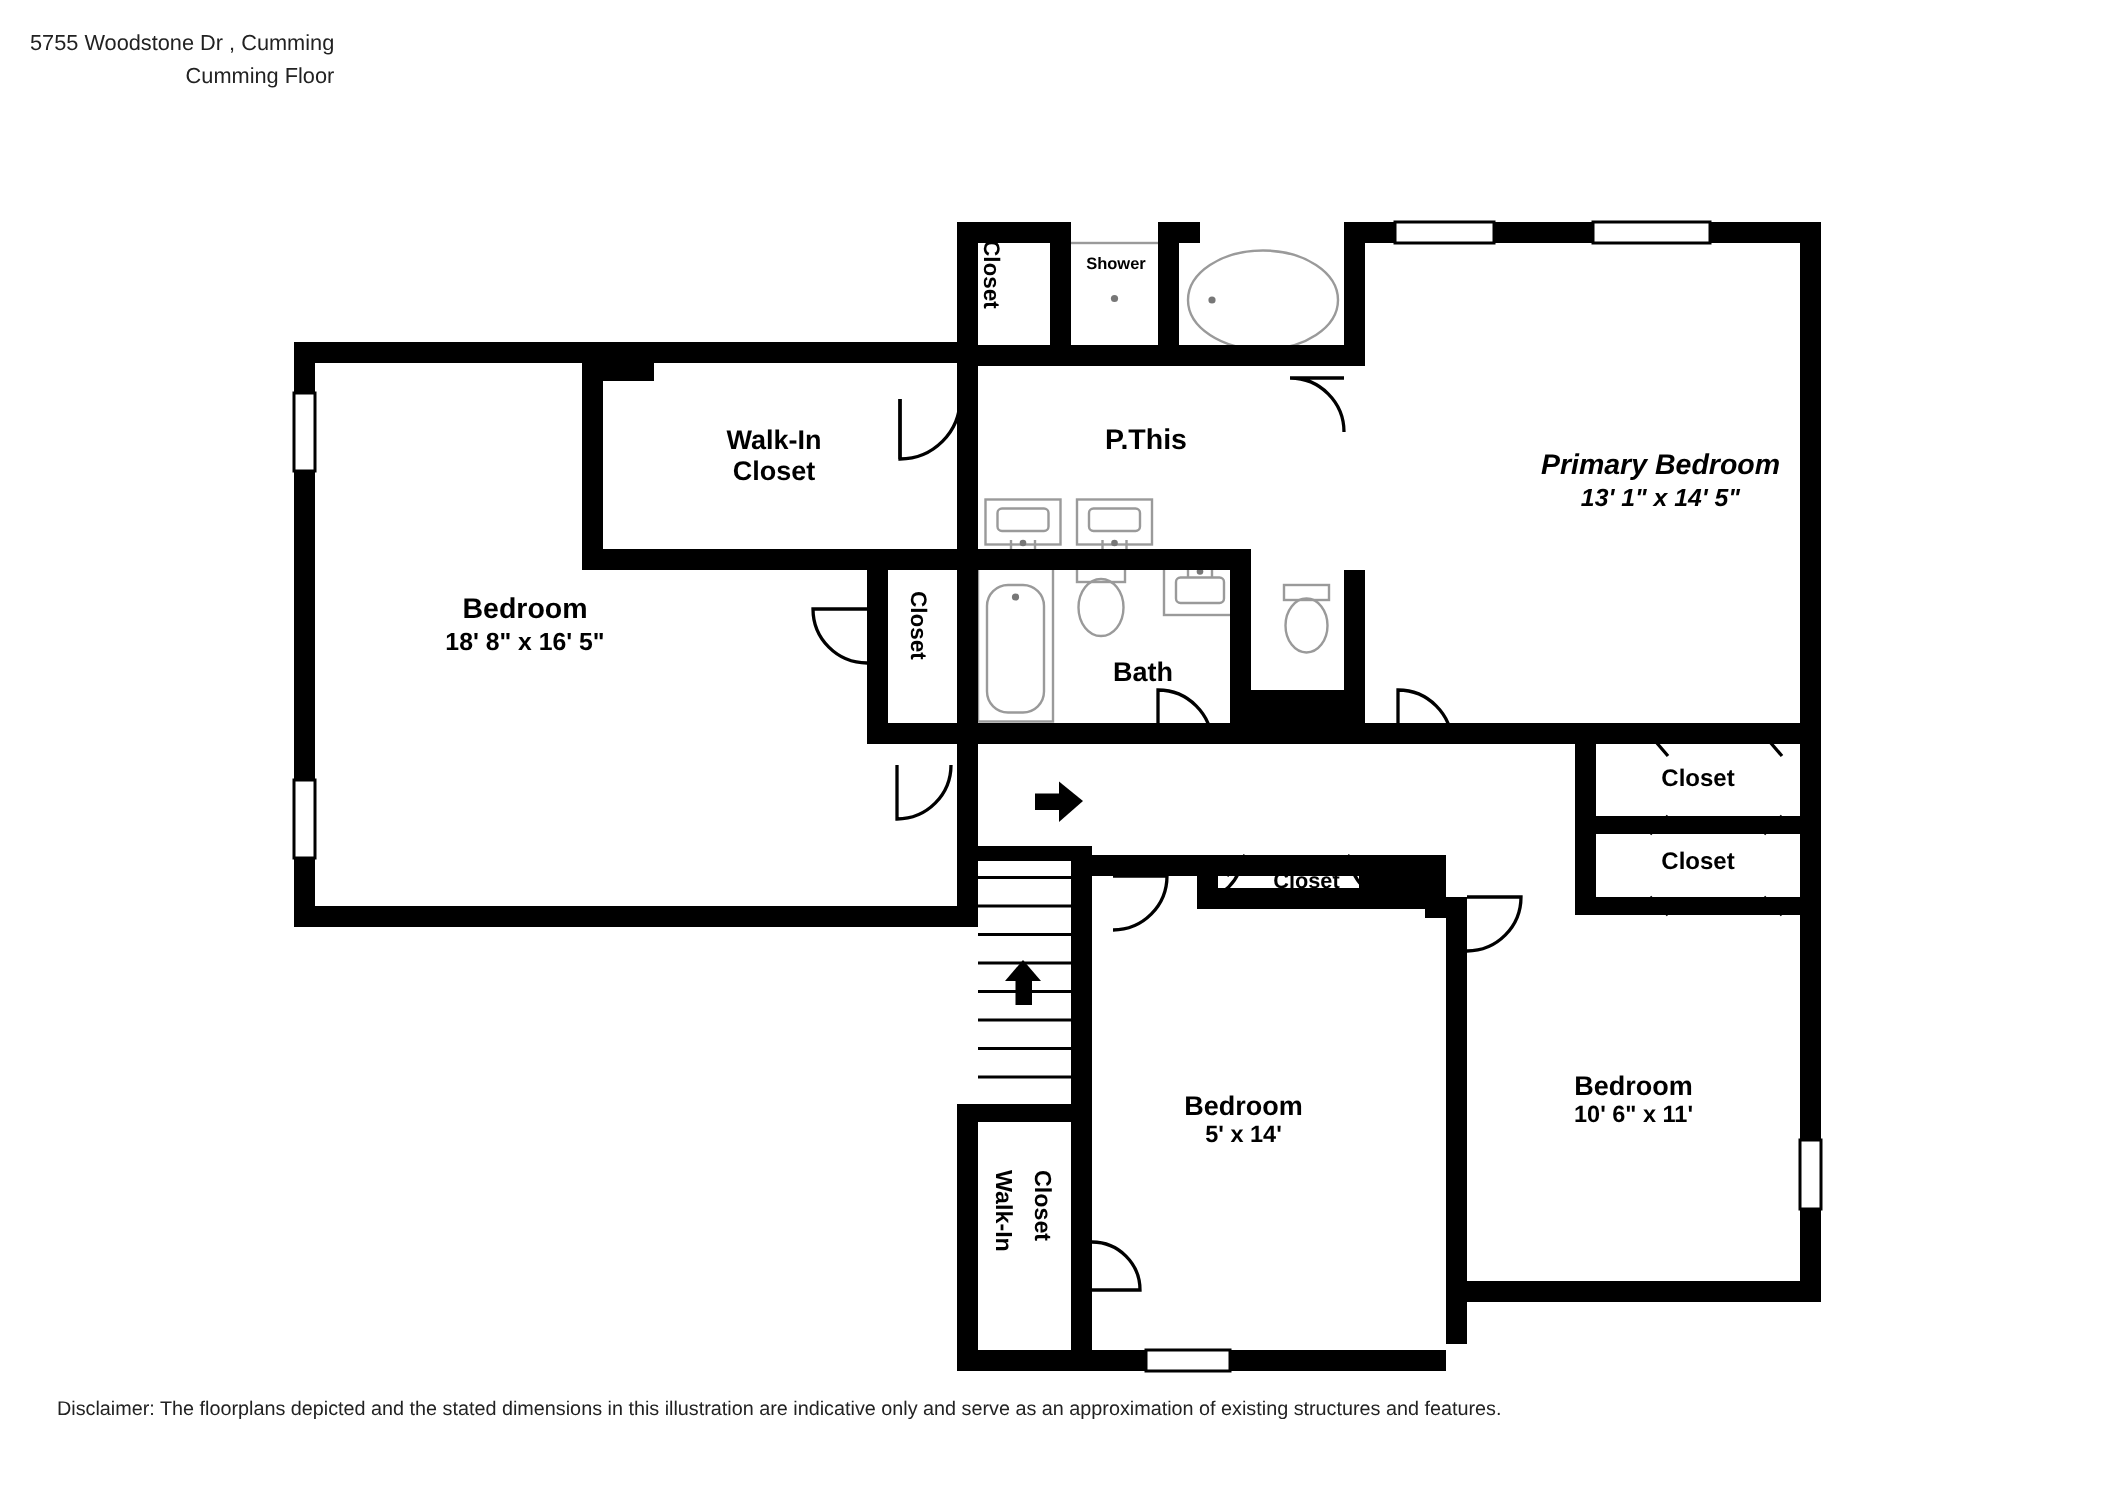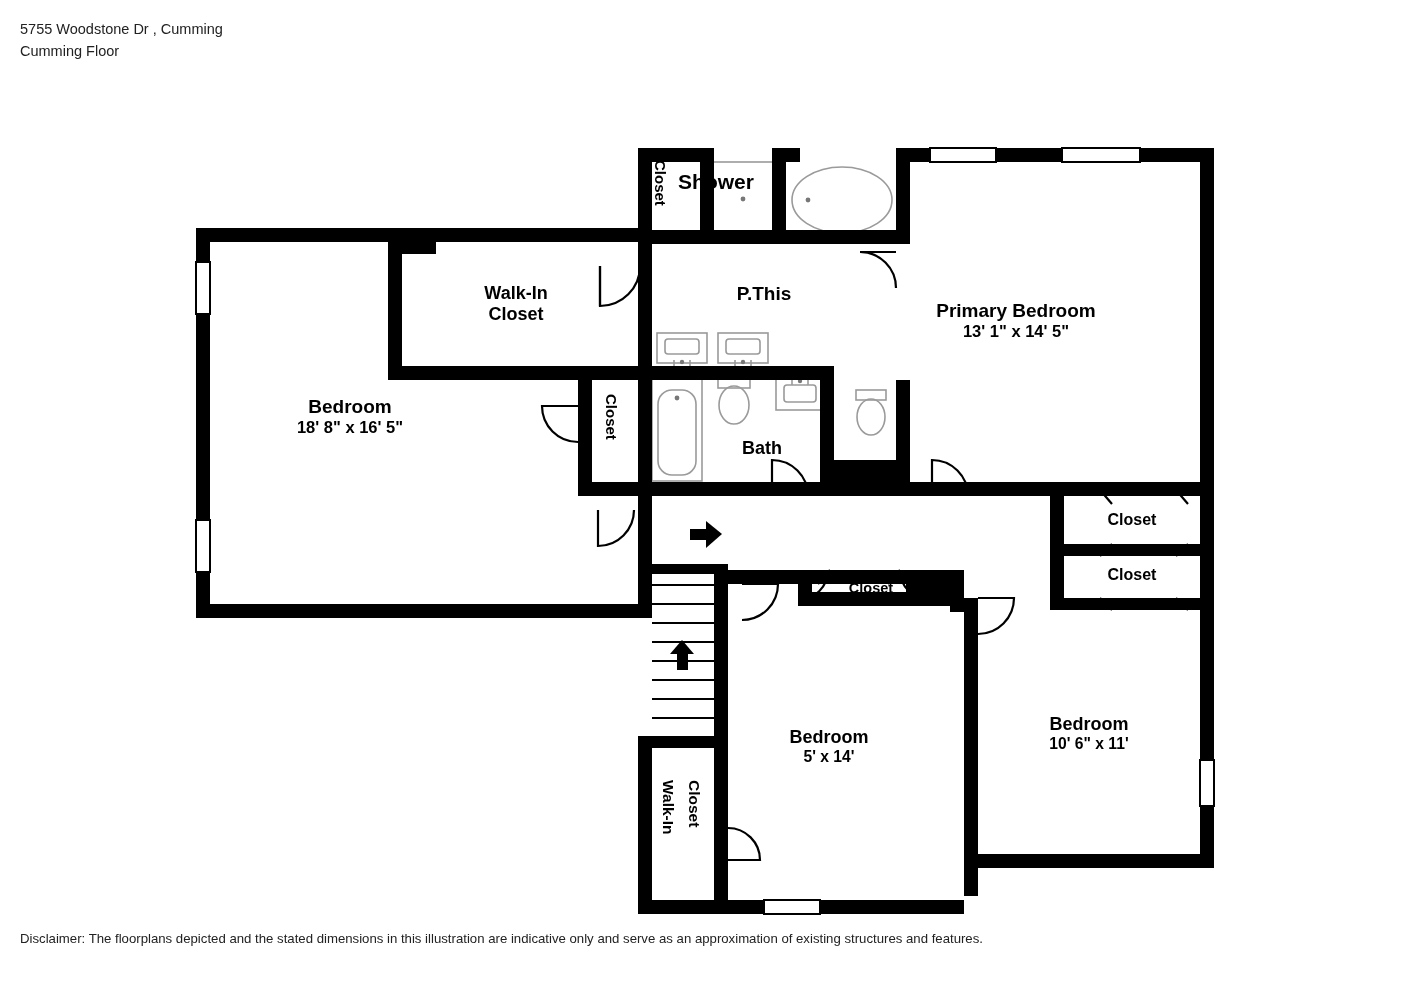--- a/index.html
+++ b/index.html
@@ -13,29 +13,30 @@
     font-family: "Liberation Sans", sans-serif;
     color: #1a1a1a;
     position: relative;
     overflow: hidden;
   }
   #header {
     position: absolute;
     left: 20px;
     top: 18px;
     line-height: 1.55;
+    text-align: right;
   }
   #header .addr, #header .floor {
     font-size: 14.5px;
     color: #222;
     white-space: nowrap;
   }
   #footer {
     position: absolute;
-    left: 20px;
+    left: 38px;
     top: 928px;
     line-height: 1.62;
   }
   #footer .line {
     font-size: 13.2px;
     color: #222;
     white-space: nowrap;
   }
   #plan {
     position: absolute;
@@ -265,25 +266,25 @@
   </div>
 
   <div class="lbl" style="left:418px; top:283px; width:196px; font-size:18px;">
     <span>Walk-In</span><br>
     <span>Closet</span>
   </div>
 
   <div class="vlbl" style="left:653px; top:160px; width:16px; height:76px; font-size:15px;
        writing-mode:vertical-rl; text-orientation:mixed;">Closet</div>
 
-  <div class="lbl" style="left:676px; top:170px; width:80px; font-size:21px;">Shower</div>
+  <div class="lbl" style="left:704px; top:170px; width:80px; font-size:11px;">Shower</div>
 
   <div class="lbl" style="left:694px; top:283px; width:140px; font-size:19px;">P.This</div>
 
-  <div class="lbl" style="left:880px; top:300px; width:272px; font-size:19px;">
+  <div class="lbl" style="left:971px; top:300px; width:272px; font-size:19px;font-style:italic;">
     <span>Primary Bedroom</span>
     <span class="dim">13' 1" x 14' 5"</span>
   </div>
 
   <div class="vlbl" style="left:604px; top:394px; width:16px; height:80px; font-size:15px;
        writing-mode:vertical-rl; text-orientation:mixed;">Closet</div>
 
   <div class="lbl" style="left:707px; top:438px; width:110px; font-size:18px;">Bath</div>
 
   <div class="lbl" style="left:1068px; top:511px; width:128px; font-size:16px;">Closet</div>

